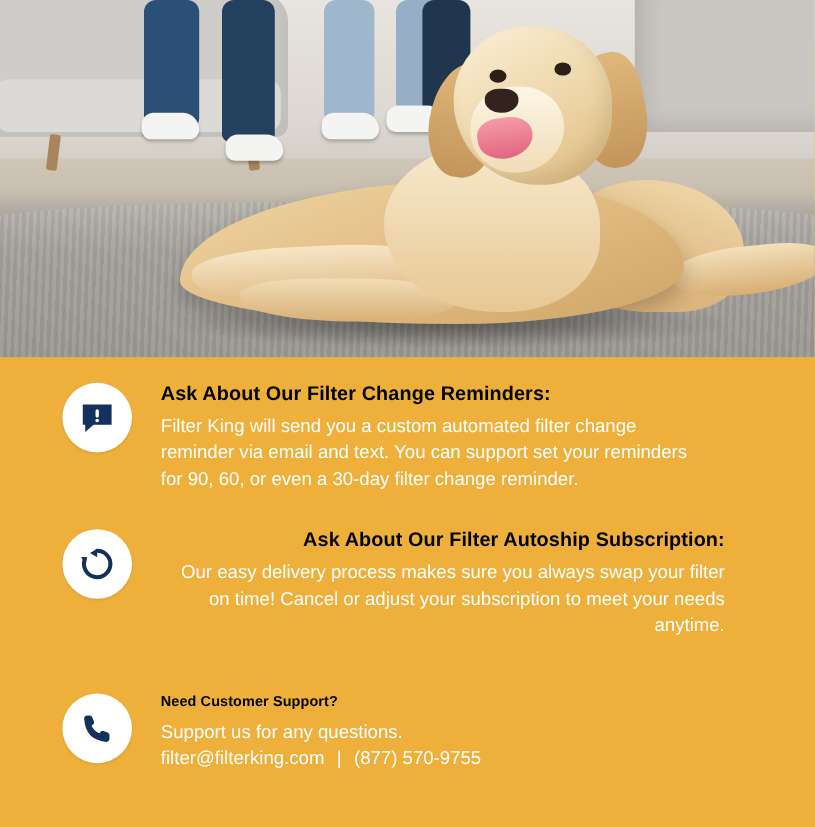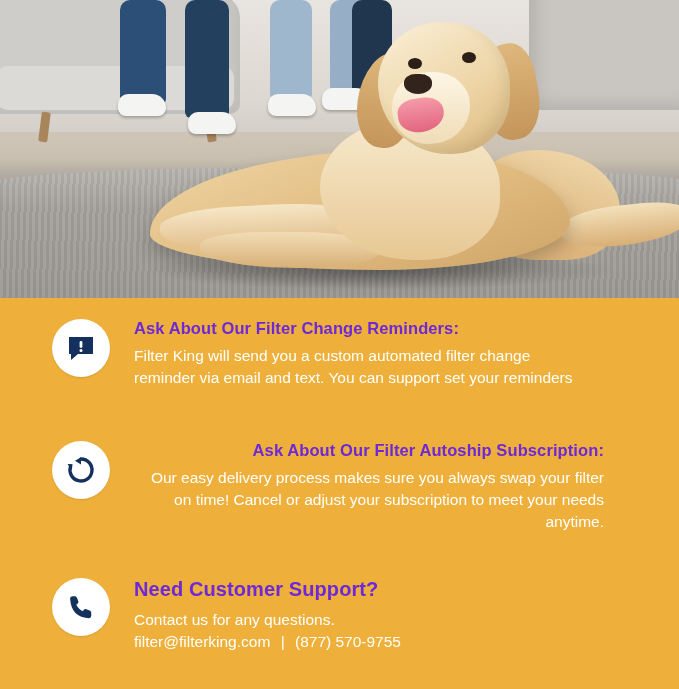--- a/index.html
+++ b/index.html
@@ -214,41 +214,41 @@
     align-items: center;
     justify-content: center;
     box-shadow: 0 1px 2px rgba(0,0,0,.10);
   }
   .icon-circle svg { display: block; }
   .block-text {
     margin-left: 24px;
     width: 470px;
   }
   .block-title {
-    color: #6d28d9;
+    color: #000000;
     font-weight: bold;
     font-size: 16.5px;
     letter-spacing: .1px;
     margin: 0 0 7px 0;
     line-height: 1.15;
   }
   .block-body {
     color: #ffffff;
     font-size: 15.5px;
     line-height: 1.42;
     margin: 0;
   }
   .block-body .line { display: block; }
 
   #block-reminders { left: 52px; top: 21px; }
   #block-autoship  { left: 52px; top: 143px; text-align: right; }
   #block-support   { left: 52px; top: 280px; }
 
   #block-support .block-text { width: 360px; }
-  #block-support .block-title { font-size: 20px; margin-bottom: 8px; }
+  #block-support .block-title { font-size: 12px; margin-bottom: 8px; }
 </style>
 </head>
 <body>
 
 <div class="page">
 
   <div class="photo">
     <div class="wall"></div>
     <div class="floor"></div>
 
@@ -299,20 +299,21 @@
           <path d="M4 5h24v17H13l-7 6v-6H4z" fill="#13315c"></path>
           <rect x="14.6" y="9" width="2.8" height="7" rx="1.4" fill="#ffffff"></rect>
           <circle cx="16" cy="18.4" r="1.5" fill="#ffffff"></circle>
         </svg>
       </div>
       <div class="block-text">
         <p class="block-title">Ask About Our Filter Change Reminders:</p>
         <p class="block-body">
           <span class="line">Filter King will send you a custom automated filter change</span>
           <span class="line">reminder via email and text. You can support set your reminders</span>
+          <span class="line">for 90, 60, or even a 30-day filter change reminder.</span>
         </p>
       </div>
     </div>
 
     <div class="block" id="block-autoship">
       <div class="icon-circle">
         <svg width="32" height="32" viewBox="0 0 32 32" aria-hidden="true">
           <path d="M16 5a11 11 0 1 1-10.3 7.1" fill="none" stroke="#13315c" stroke-width="3.4" stroke-linecap="round"></path>
           <path d="M16 3.2v7.2l-6-3.6z" fill="#13315c"></path>
           <path d="M5.2 14.6l-2.6-4.5 5.2.1z" fill="#13315c"></path>
@@ -330,21 +331,21 @@
 
     <div class="block" id="block-support">
       <div class="icon-circle">
         <svg width="30" height="30" viewBox="0 0 32 32" aria-hidden="true">
           <path d="M9.3 4.5c1.1 0 2 .7 2.4 1.7l1.4 3.6c.3.9.1 1.9-.6 2.5l-1.5 1.3c1.4 3 3.8 5.4 6.8 6.8l1.3-1.5c.6-.7 1.6-.9 2.5-.6l3.6 1.4c1 .4 1.7 1.3 1.7 2.4v3.2c0 1.6-1.4 2.9-3 2.7C11.5 26.6 5.4 20.5 4.4 7.5c-.2-1.6 1.1-3 2.7-3h2.2z" fill="#13315c"></path>
         </svg>
       </div>
       <div class="block-text">
         <p class="block-title">Need Customer Support?</p>
         <p class="block-body">
-          <span class="line">Contact us for any questions.</span>
+          <span class="line">Support us for any questions.</span>
           <span class="line">
             <span>filter@filterking.com</span>
             <span style="margin:0 6px;">|</span>
             <span>(877) 570-9755</span>
           </span>
         </p>
       </div>
     </div>
 
   </div>

